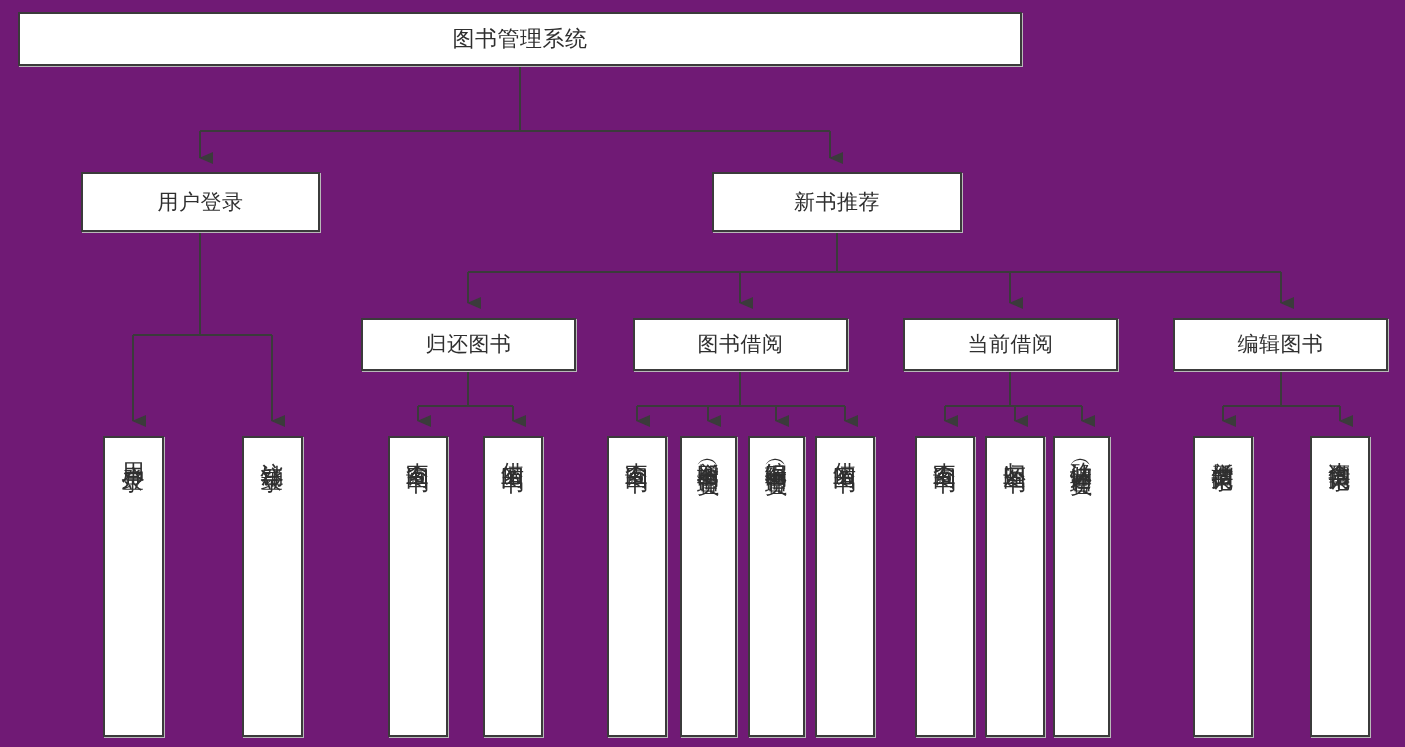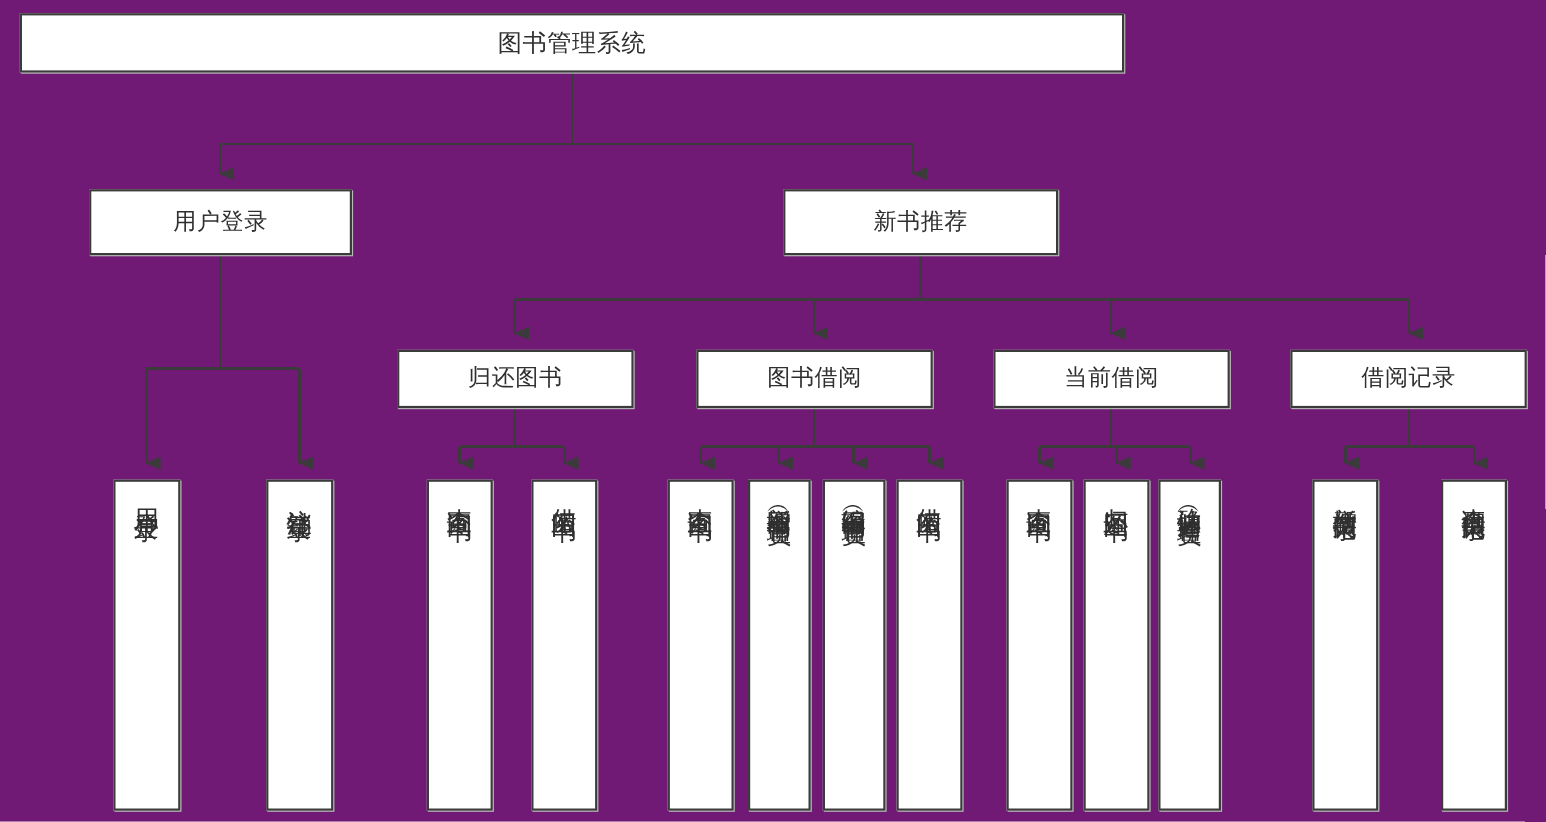--- a/index.html
+++ b/index.html
@@ -115,21 +115,21 @@
   <div class="node horiz" style="left:361px;top:318px;width:215px;height:53px;">
     <span class="lbl">归还图书</span>
   </div>
   <div class="node horiz" style="left:633px;top:318px;width:215px;height:53px;">
     <span class="lbl">图书借阅</span>
   </div>
   <div class="node horiz" style="left:903px;top:318px;width:215px;height:53px;">
     <span class="lbl">当前借阅</span>
   </div>
   <div class="node horiz" style="left:1173px;top:318px;width:215px;height:53px;">
-    <span class="lbl">借阅记录</span>
+    <span class="lbl">编辑图书</span>
   </div>
 
   <div class="node vert" style="left:103px;top:436px;width:61px;height:301px;">
     <span class="lbl">用户登录</span>
   </div>
   <div class="node vert" style="left:242px;top:436px;width:61px;height:301px;">
     <span class="lbl">注销登录</span>
   </div>
 
   <div class="node vert" style="left:388px;top:436px;width:60px;height:301px;">

